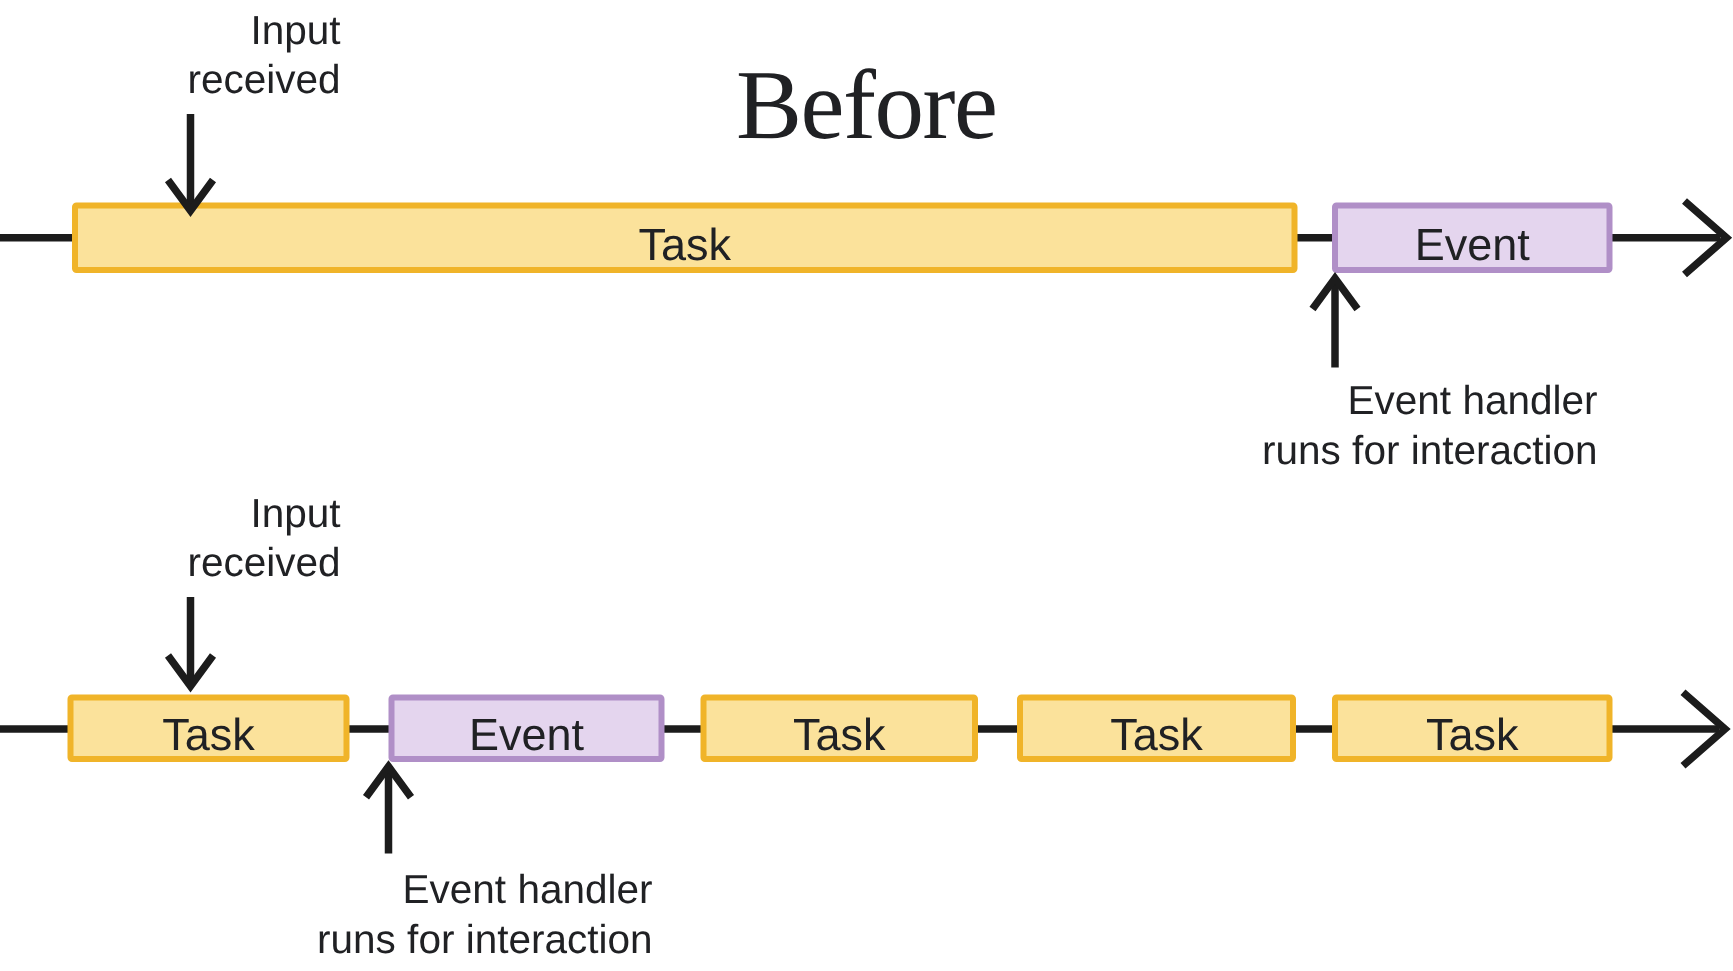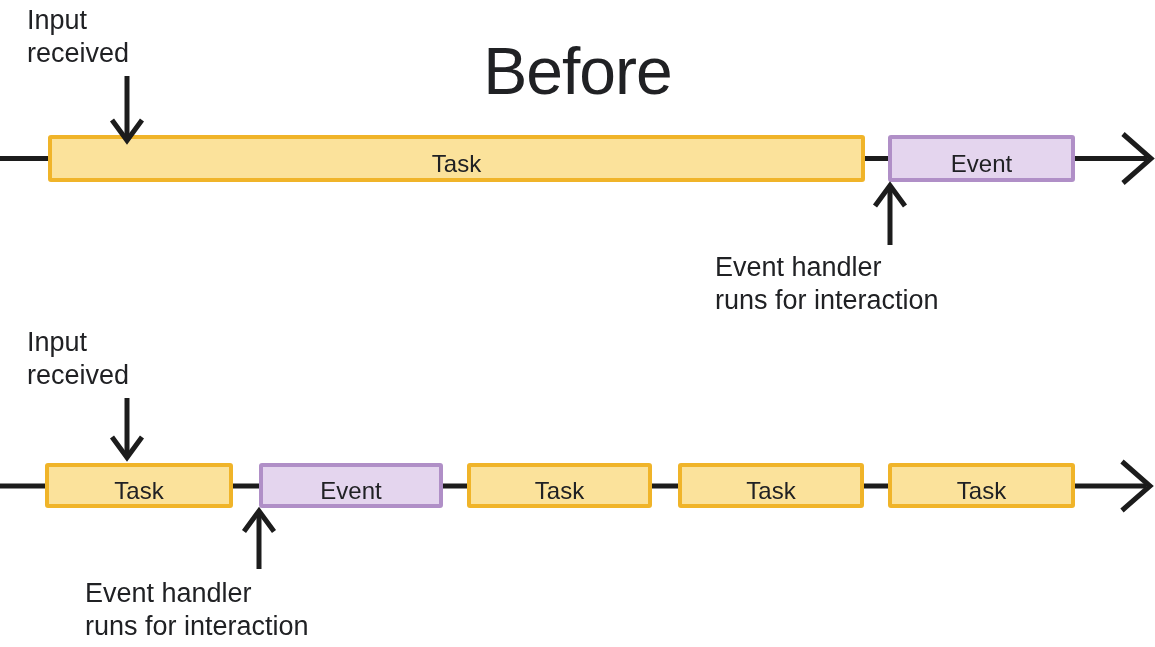--- a/index.html
+++ b/index.html
@@ -31,20 +31,21 @@
     position: absolute;
     left: 0;
     width: 1155px;
     text-align: center;
     font-size: 66px;
     line-height: 70px;
     font-weight: 400;
     letter-spacing: -1px;
     color: var(--text, #202124);
     z-index: 1;
+    font-family: Liberation Serif, serif;
   }
   .title-before { top: 36px; }
   .title-after  { top: 366px; }
 
   .block {
     position: absolute;
     box-sizing: border-box;
     border-radius: 3px;
     display: flex;
     align-items: center;
@@ -54,30 +55,30 @@
   .block.task {
     background: var(--task-fill, #FBE29B);
     border: 4px solid var(--task-border, #F0B429);
   }
   .block.event {
     background: var(--event-fill, #E4D5EE);
     border: 4px solid var(--event-border, #B08FC7);
     text-align: right;
   }
   .block-label {
-    font-size: 24px;
+    font-size: 30px;
     line-height: 27px;
     color: var(--text, #202124);
     white-space: nowrap;
     margin-top: 10px;
   }
 
   .annotation {
     position: absolute;
-    text-align: left;
+    text-align: right;
     font-size: 27px;
     line-height: 33px;
     color: var(--text, #202124);
     z-index: 1;
     white-space: nowrap;
   }
   .ann-before-input  { left: 27px;  top: 4px;   width: 200px; }
   .ann-after-input   { left: 27px;  top: 326px; width: 200px; }
   .ann-before-handler{ left: 715px; top: 251px; width: 350px; }
   .ann-after-handler { left: 85px;  top: 577px; width: 350px; }

